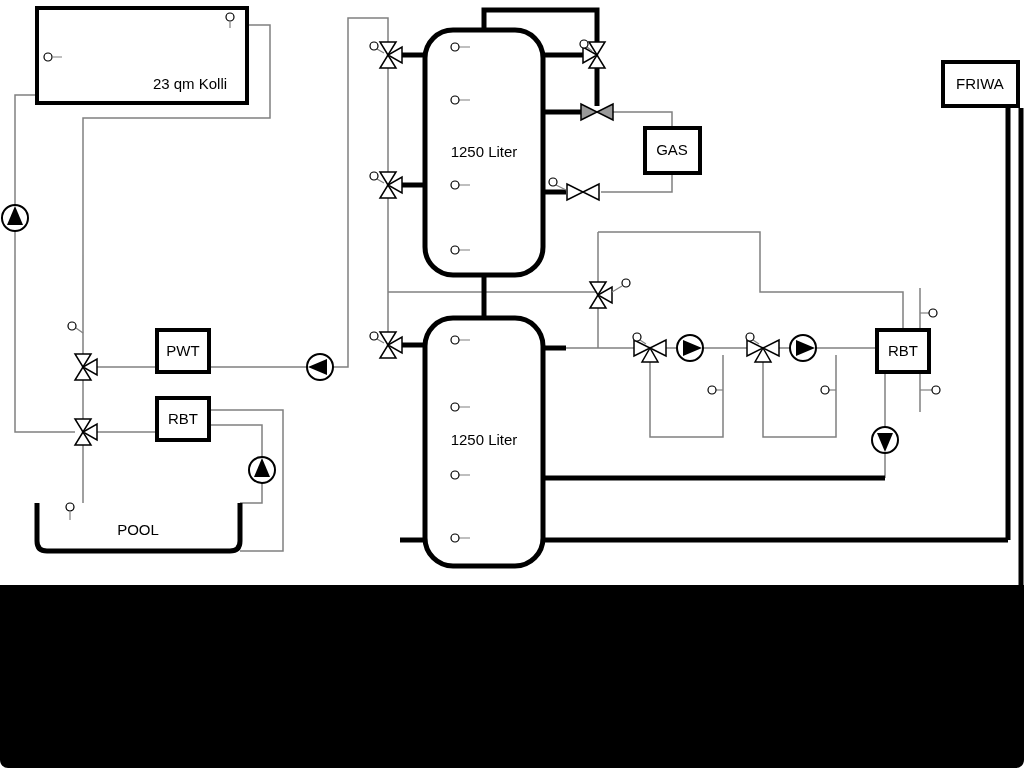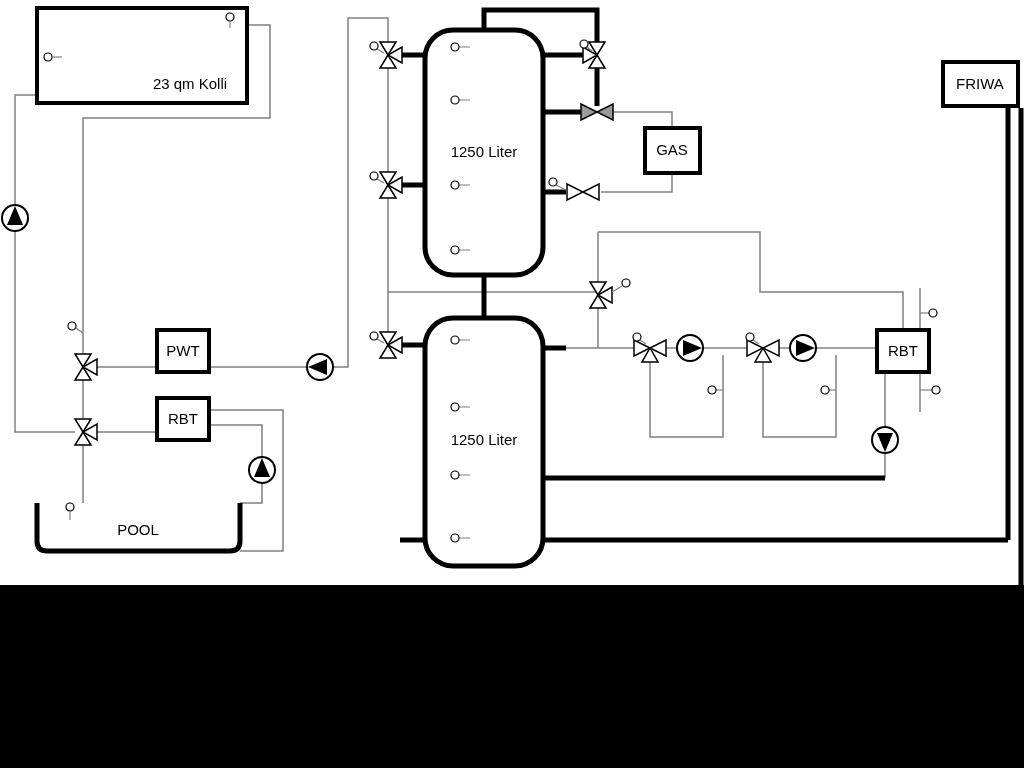--- a/index.html
+++ b/index.html
@@ -1,17 +1,17 @@
 <!DOCTYPE html>
 <html><head>
 <meta charset="utf-8">
 <style>
   html,body{margin:0;padding:0;background:#fff;}
   .stage{position:relative;width:1024px;height:768px;background:#ffffff;overflow:hidden;
-         font-family:"Liberation Sans",sans-serif;}
+         font-family:"Liberation Sans",sans-serif;border-radius:8px;}
   svg{display:block;}
   .lbl{font-family:"Liberation Sans",sans-serif;font-size:15px;fill:#000;}
   .thin{stroke:#808080;stroke-width:1.5;fill:none;}
   .thick{stroke:#000;stroke-width:5;fill:none;}
   .boxline{fill:#fff;stroke:#000;stroke-width:4;}
   .tank{fill:#fff;stroke:#000;stroke-width:5;}
   .valve{fill:#fff;stroke:#000;stroke-width:1.5;}
   .valve-gray{fill:#9a9a9a;stroke:#000;stroke-width:1.5;}
   .pumpc{fill:#fff;stroke:#000;stroke-width:2;}
   .pumpt{fill:#000;stroke:none;}

